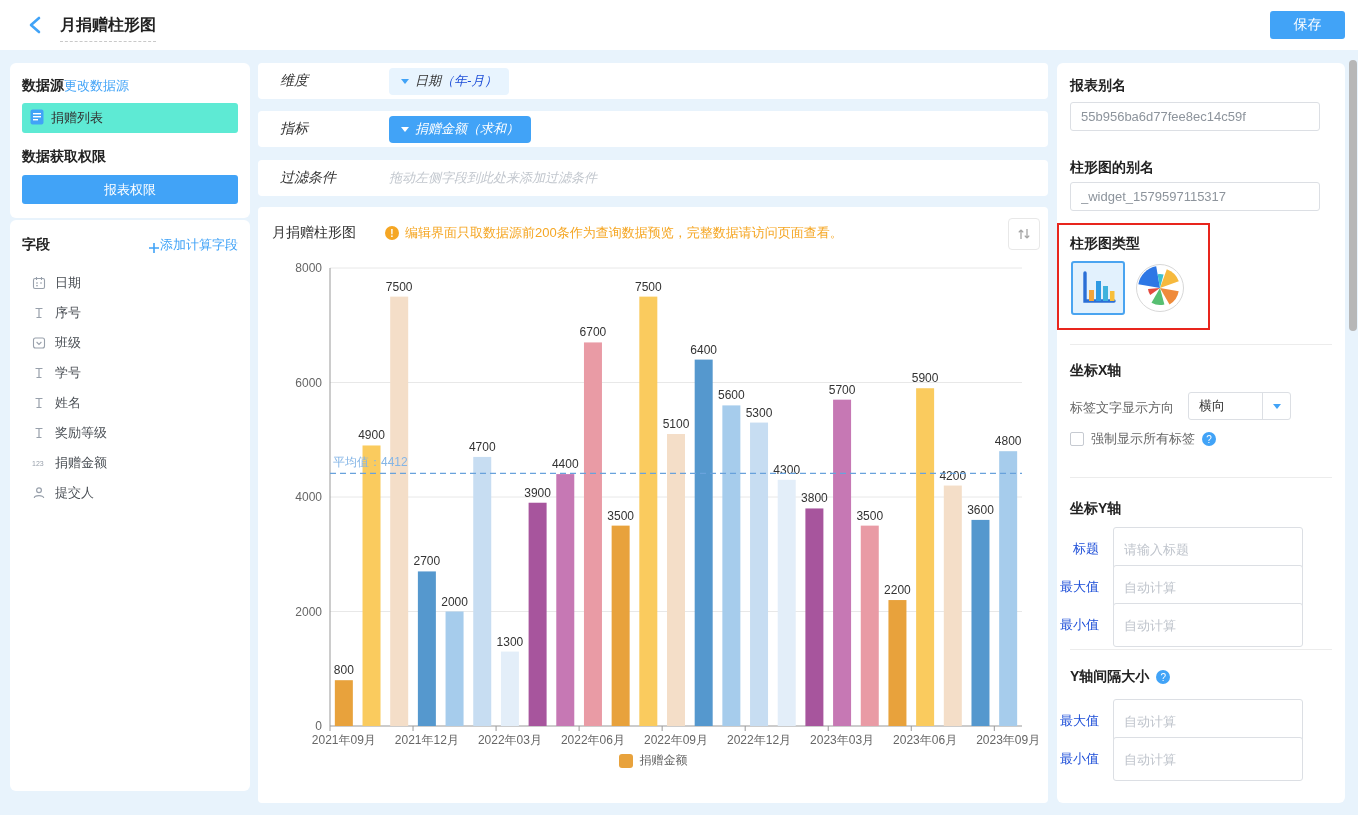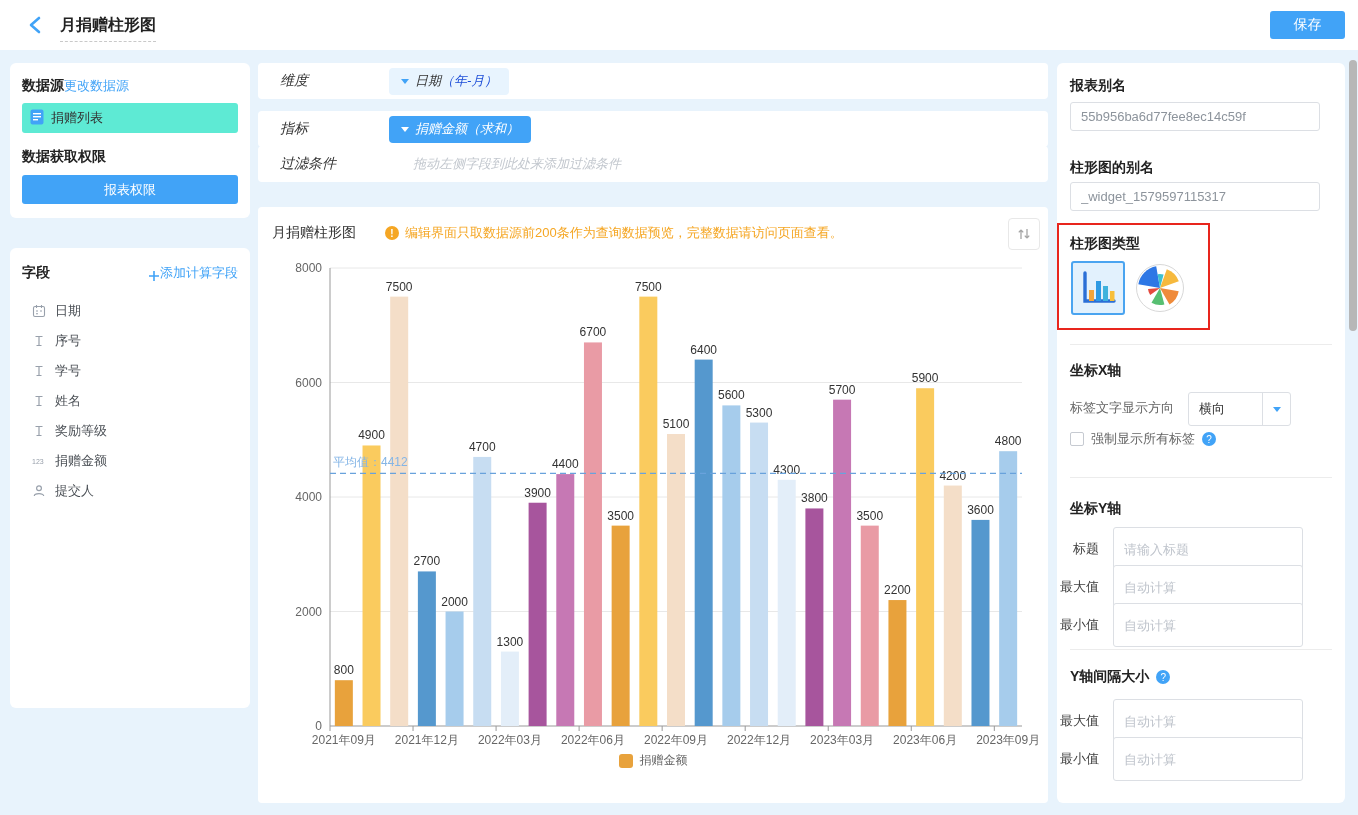--- a/index.html
+++ b/index.html
@@ -34,21 +34,21 @@
     position:absolute; left:12px; right:12px; top:40px; height:30px;
     background:#5eead4; border-radius:3px; display:flex; align-items:center; gap:7px;
     padding:0 8px; font-size:13px; color:#333; cursor:pointer;
   }
   .perm-title { position:absolute; left:12px; top:85px; }
   .perm-btn {
     position:absolute; left:12px; right:12px; top:112px; height:29px;
     background:#41a3f7; color:#fff; font-size:13px; border:none; border-radius:3px; cursor:pointer;
   }
 
-  .fields-card { left:10px; top:248px; width:240px; height:460px; }
+  .fields-card { left:10px; top:220px; width:240px; height:571px; }
   .fields-head { position:absolute; left:12px; right:12px; top:16px; display:flex; justify-content:space-between; align-items:center; }
   .add-calc { display:flex; align-items:flex-end; }
   .field-list { position:absolute; left:12px; right:12px; top:48px; }
   .field-item { height:30px; display:flex; align-items:center; gap:9px; padding-left:10px; font-size:13px; color:#4a4f55; cursor:grab; }
   .field-item .ficon { width:14px; height:14px; display:inline-flex; }
 
   
   .cfg-row { position:absolute; left:258px; width:790px; height:36px; background:#fff; border-radius:4px; display:flex; align-items:center;font-style:italic; }
   .cfg-label { width:131px; padding-left:22px; font-size:14px; color:#333; }
   .tag { display:inline-flex; align-items:center; gap:6px; height:27px; padding:0 12px; border-radius:4px; font-size:13px; cursor:pointer; }
@@ -81,29 +81,29 @@
   }
   .s-input::placeholder { color:#bfc4cc; }
   .s-input.small { width:190px; height:44px; }
   .divider { position:absolute; left:13px; width:262px; height:1px; background:#ececec; }
   .red-box { position:absolute; left:0; top:160px; width:153px; height:107px; border:2px solid #e8251d; }
   .type-icon-wrap { position:absolute; cursor:pointer; }
   .type-bar { left:14px; top:198px; width:54px; height:54px; background:#e2f1fd; border:2px solid #4aa4f0; border-radius:3px; display:flex; align-items:center; justify-content:center; }
   .type-pie { left:78px; top:200px; width:50px; height:50px; display:flex; align-items:center; justify-content:center; }
   .row-label { font-size:13px; color:#666; }
   .select-box {
-    position:absolute; width:103px; height:34px; border:1px solid #dcdfe4; border-radius:3px;
+    position:absolute; width:103px; height:28px; border:1px solid #dcdfe4; border-radius:3px;
     display:flex; align-items:center; background:#fff; cursor:pointer;
   }
   .select-box .sel-text { flex:1; padding-left:10px; font-size:13px; color:#333; }
   .select-box .sel-arrow { width:28px; height:100%; border-left:1px solid #dcdfe4; display:flex; align-items:center; justify-content:center; }
   .checkbox { width:14px; height:14px; border:1px solid #c6cad1; border-radius:2px; background:#fff; cursor:pointer; }
   .help-dot { width:14px; height:14px; border-radius:50%; background:#41a3f7; color:#fff; font-size:10px; display:inline-flex; align-items:center; justify-content:center; }
   .form-row { position:absolute; display:flex; align-items:center; }
-  .form-row .lab { width:56px; text-align:right; padding-right:14px; font-size:13px; color:#404040; }
+  .form-row .lab { width:56px; text-align:right; padding-right:14px; font-size:13px; color:#1d4ed8; }
 
   
   .scroll-thumb { position:absolute; left:1349px; top:60px; width:8px; height:271px; background:#b7b7b7; border-radius:4px; }
 </style>
 </head>
 <body>
 
 <div class="topbar">
   <div class="back-btn">
     <svg width="22" height="22" viewBox="0 0 22 22">
@@ -157,20 +157,29 @@
       <div class="field-item">
         <span class="ficon">
           <svg width="14" height="14" viewBox="0 0 14 14" fill="none" stroke="#98a0ab" stroke-width="1.2">
             <path d="M3.5 2.5 H10.5 M7 2.5 V11.5 M4.5 11.5 H9.5"></path>
           </svg>
         </span>
         <span>序号</span>
       </div>
       <div class="field-item">
         <span class="ficon">
+          <svg width="14" height="14" viewBox="0 0 14 14" fill="none" stroke="#98a0ab" stroke-width="1.1">
+            <rect x="1.5" y="2" width="11" height="10" rx="2"></rect>
+            <polyline points="4.6,6 7,8.4 9.4,6"></polyline>
+          </svg>
+        </span>
+        <span>班级</span>
+      </div>
+      <div class="field-item">
+        <span class="ficon">
           <svg width="14" height="14" viewBox="0 0 14 14" fill="none" stroke="#98a0ab" stroke-width="1.2">
             <path d="M3.5 2.5 H10.5 M7 2.5 V11.5 M4.5 11.5 H9.5"></path>
           </svg>
         </span>
         <span>学号</span>
       </div>
       <div class="field-item">
         <span class="ficon">
           <svg width="14" height="14" viewBox="0 0 14 14" fill="none" stroke="#98a0ab" stroke-width="1.2">
             <path d="M3.5 2.5 H10.5 M7 2.5 V11.5 M4.5 11.5 H9.5"></path>
@@ -213,21 +222,21 @@
     <span><span>日期</span><span class="suffix">（年-月）</span></span>
   </span>
 </div>
 <div class="cfg-row" style="top:111px;">
   <span class="cfg-label">指标</span>
   <span class="tag tag-metric">
     <span class="caret white"></span>
     <span>捐赠金额（求和）</span>
   </span>
 </div>
-<div class="cfg-row" style="top:146px;gap:24px;">
+<div class="cfg-row" style="top:160px;">
   <span class="cfg-label">过滤条件</span>
   <span class="placeholder-text">拖动左侧字段到此处来添加过滤条件</span>
 </div>
 
 <div class="card chart-card">
   <span class="chart-title">月捐赠柱形图</span>
   <span class="notice">
     <span class="warn-dot">!</span>
     <span>编辑界面只取数据源前200条作为查询数据预览，完整数据请访问页面查看。</span>
   </span>

